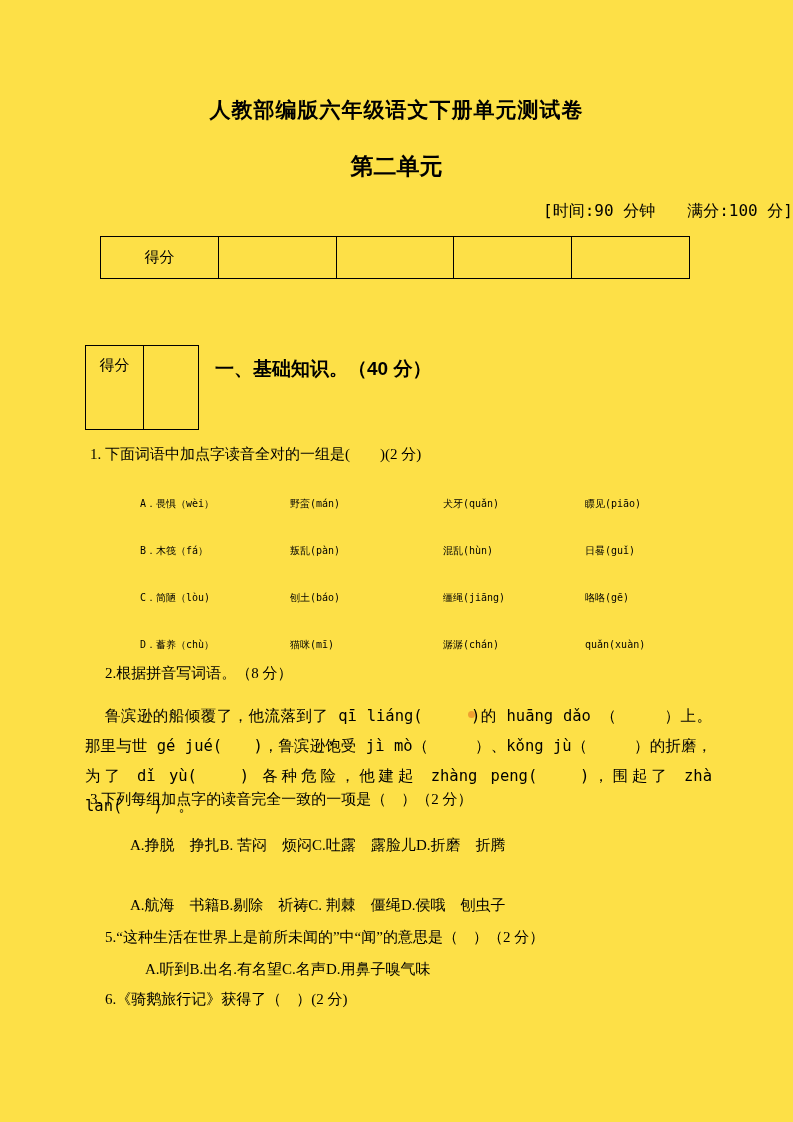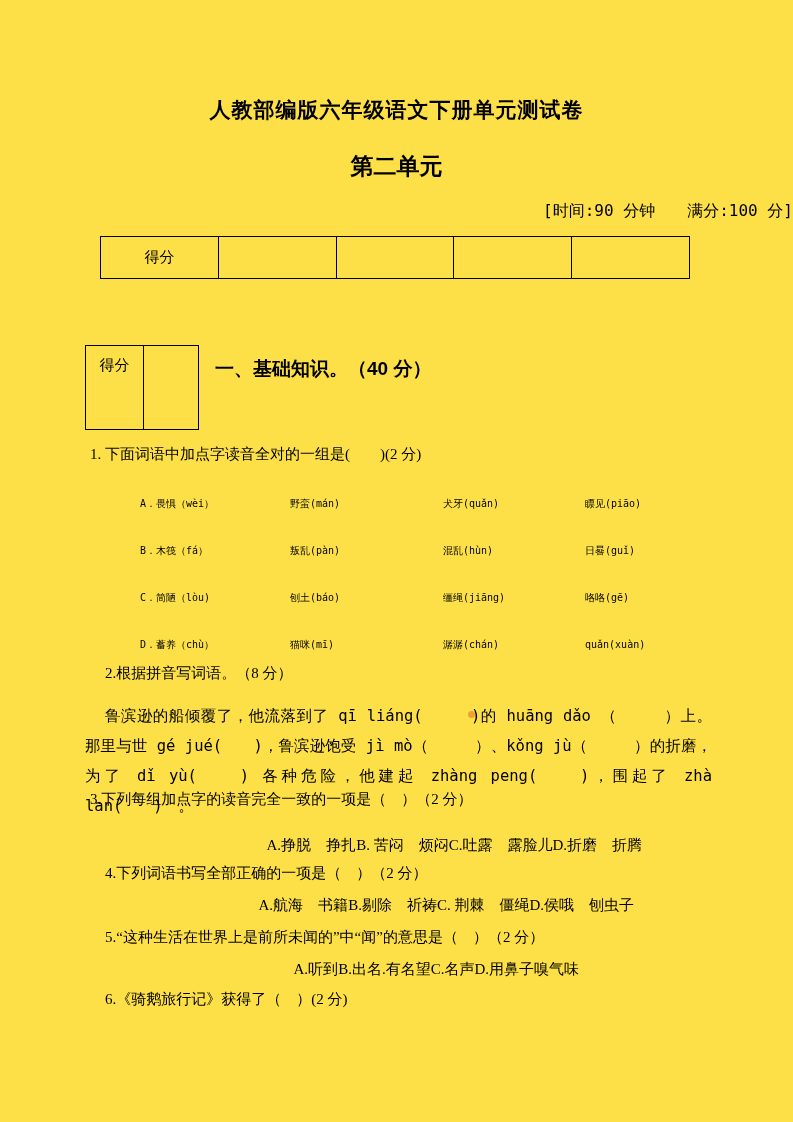--- a/index.html
+++ b/index.html
@@ -77,22 +77,22 @@
     font-size:15.5px; line-height:30px; text-align:justify;
     text-indent:20px;
     font-family:"DejaVu Sans Mono", monospace;
   }
   .stray-dot {
     position:absolute; left:468px; top:711px; width:7px; height:7px;
     border-radius:50%; background:#f0a030;
   }
 
   .opt-row {
-    position:absolute; display:flex; justify-content:flex-end;
-    font-size:15px; white-space:nowrap;margin-left:12px;
+    position:absolute; display:flex; justify-content:flex-start;
+    font-size:15px; white-space:nowrap;
   }
   .q3-options { left:130px; top:836px; width:500px; }
   .q4-options { left:130px; top:896px; width:492px; }
   .q5-options { left:145px; top:960px; width:422px; }
 </style>
 </head>
 <body>
 
 <div class="page">
 
@@ -144,21 +144,20 @@
   <div class="stray-dot"></div>
 
   <div class="stem q3-stem">3.下列每组加点字的读音完全一致的一项是（　）（2 分）</div>
   <div class="opt-row q3-options">
     <span>A.挣脱　挣扎</span>
     <span>B. 苦闷　烦闷</span>
     <span>C.吐露　露脸儿</span>
     <span>D.折磨　折腾</span>
   </div>
 
-  <div class="stem q4-stem">4.下列词语书写全部正确的一项是（　）（2 分）</div>
   <div class="opt-row q4-options">
     <span>A.航海　书籍</span>
     <span>B.剔除　祈祷</span>
     <span>C. 荆棘　僵绳</span>
     <span>D.侯哦　刨虫子</span>
   </div>
 
   <div class="stem q5-stem">5.“这种生活在世界上是前所未闻的”中“闻”的意思是（　）（2 分）</div>
   <div class="opt-row q5-options">
     <span>A.听到</span>

